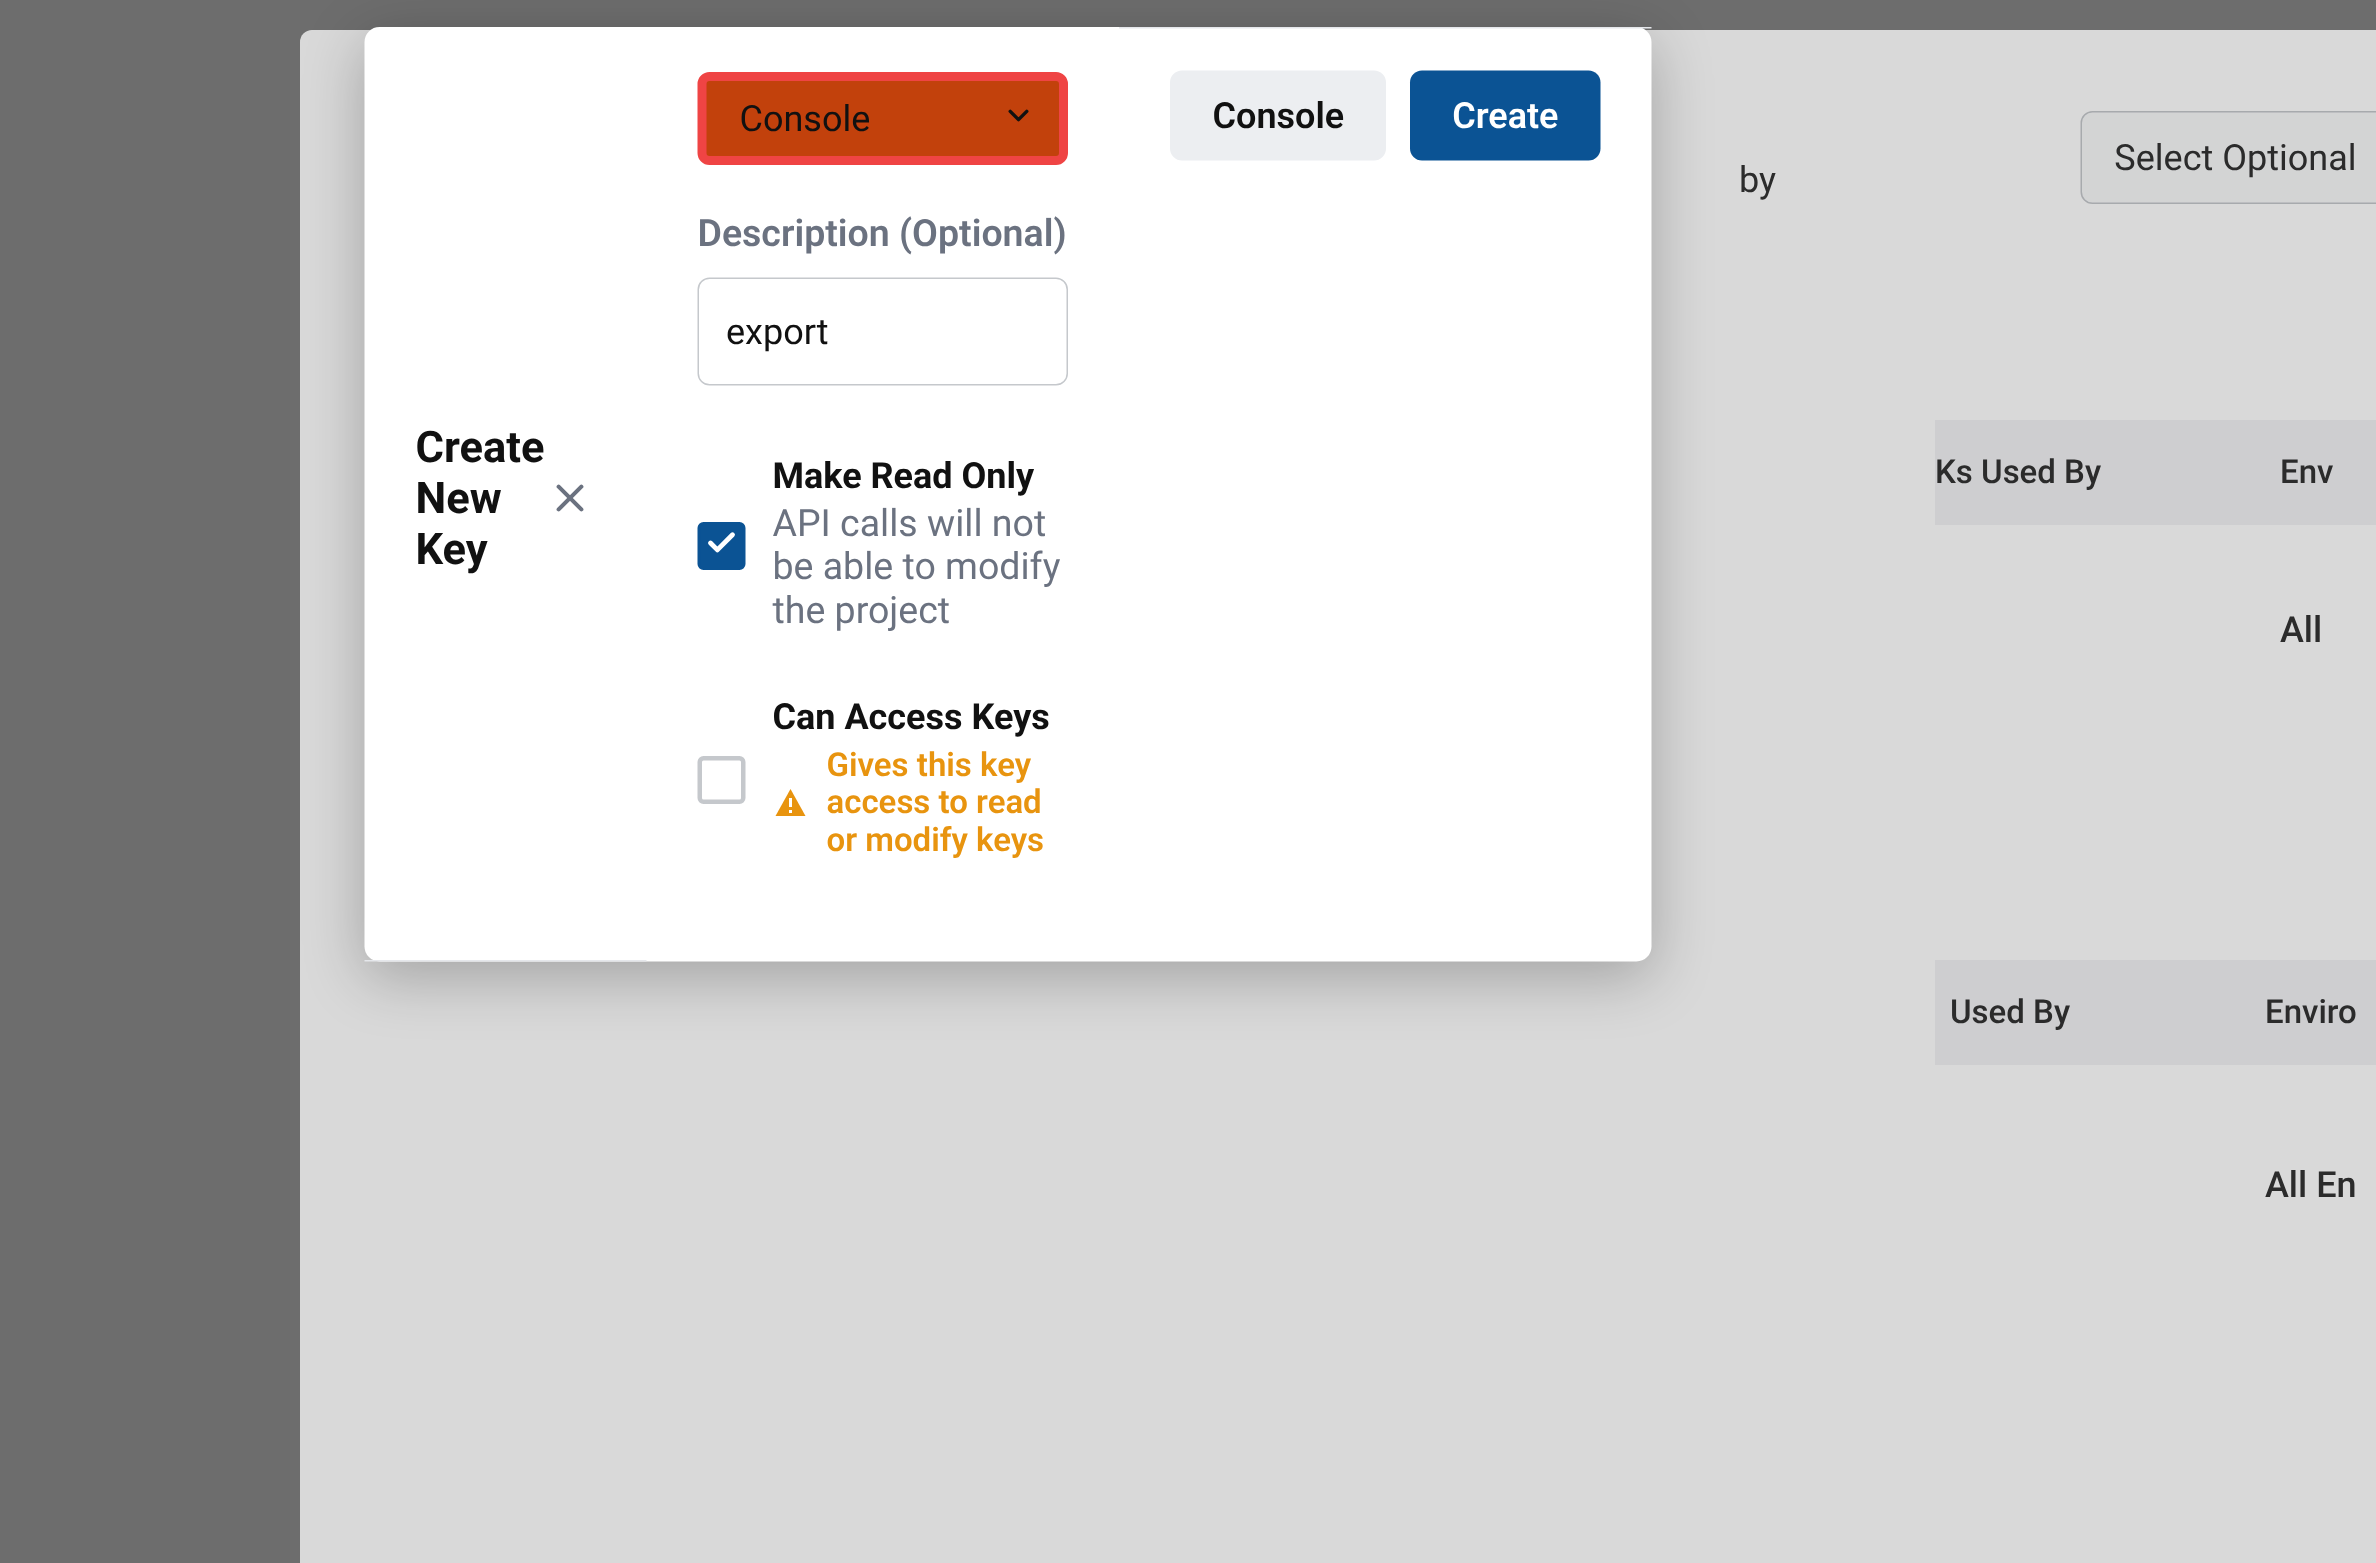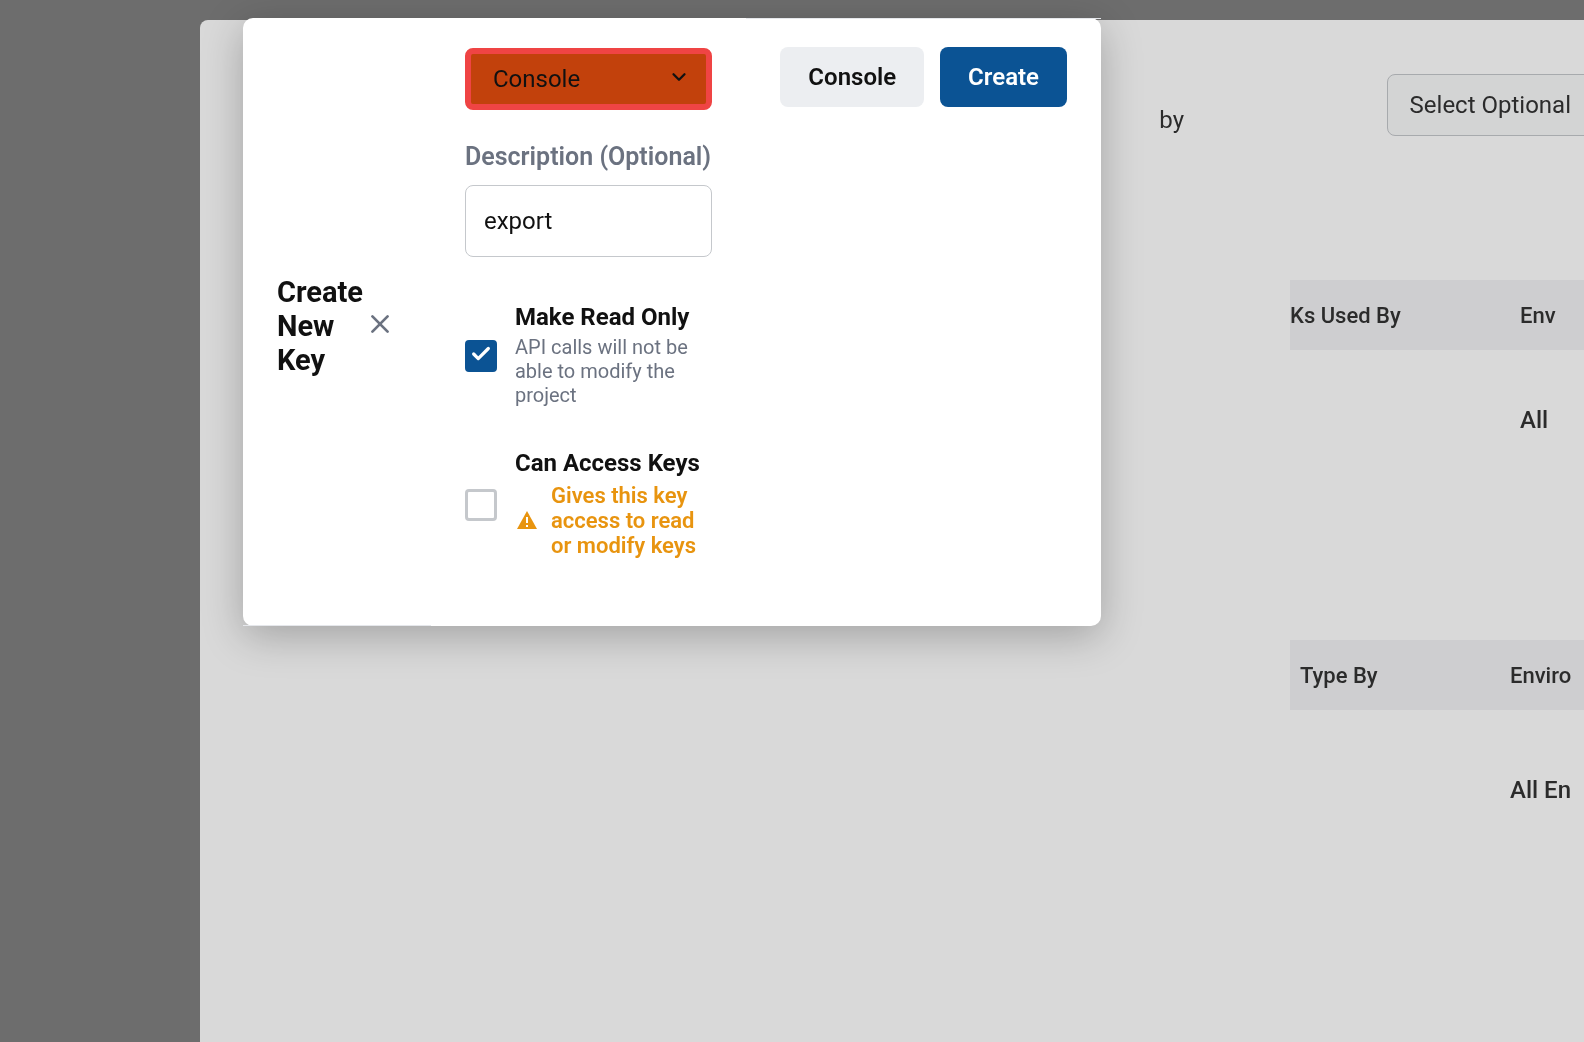--- a/index.html
+++ b/index.html
@@ -262,21 +262,21 @@
     .checkbox-content {
       flex: 1;
     }
     .checkbox-label {
       font-size: 24px;
       font-weight: 700;
       color: #111;
       margin-bottom: 4px;
     }
     .checkbox-hint {
-      font-size: 20px;
+      font-size: 25px;
       color: #6b7280;
     }
     .warning-hint {
       display: flex;
       align-items: center;
       gap: 12px;
       font-size: 22px;
       font-weight: 600;
       color: #e8940f;
       margin-top: 6px;
@@ -325,21 +325,21 @@
       <span>Select Optional</span>
     </div>
     <div class="bg-header-row-1">
       <span class="col-keys">Ks Used By</span>
       <span class="col-env">Env</span>
     </div>
     <div class="bg-data-row-1">
       <span class="val-all">All</span>
     </div>
     <div class="bg-header-row-2">
-      <span class="col-used">Type By</span>
+      <span class="col-used">Used By</span>
       <span class="col-env">Enviro</span>
     </div>
     <div class="bg-data-row-2">
       <span class="val-all">All En</span>
     </div>
   </div>
 </div>
 
 <div class="modal-overlay"></div>
 

